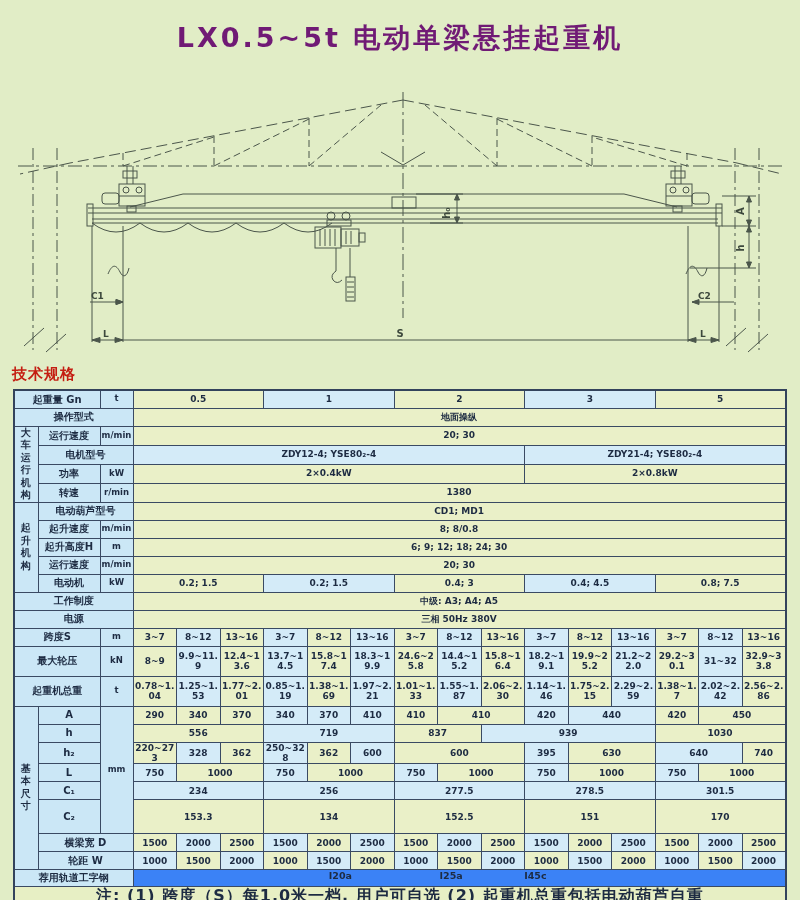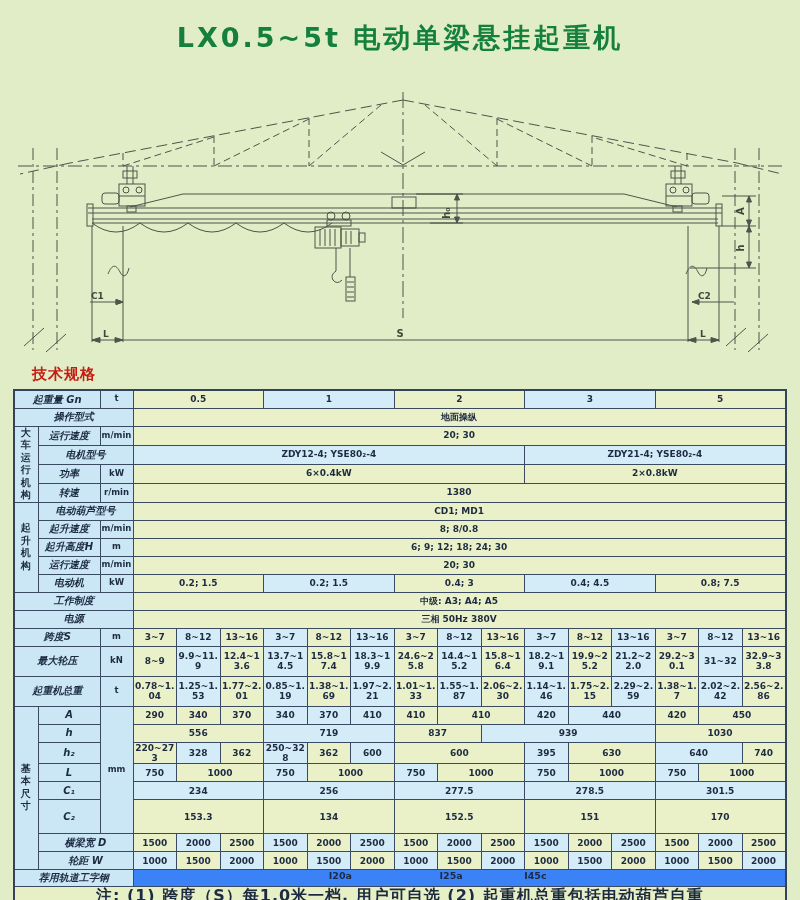--- a/index.html
+++ b/index.html
@@ -4,40 +4,40 @@
 <style>
   html,body{margin:0;padding:0;}
   body{
     width:800px;height:900px;position:relative;overflow:hidden;
     background:#e1edc6;
     font-family:"DejaVu Sans","Liberation Sans",sans-serif;
     color:#1d2b42;
   }
   .title{
     position:absolute;top:20px;left:0;width:800px;text-align:center;
-    font-size:27px;font-weight:bold;color:#15803d;letter-spacing:3px;
+    font-size:27px;font-weight:bold;color:#701a75;letter-spacing:3px;
     font-family:"DejaVu Sans","Liberation Sans",sans-serif;
   }
   #crane-svg{position:absolute;top:0;left:0;}
   .section-heading{
-    position:absolute;top:365px;left:32px;
+    position:absolute;top:365px;left:12px;
     font-size:15px;font-weight:bold;color:#c41e12;letter-spacing:1px;
   }
   table.spec{
     position:absolute;top:389px;left:13px;
     border-collapse:collapse;table-layout:fixed;width:773px;
     border:2px solid #33435c;
     font-size:9px;font-weight:bold;line-height:1.15;
   }
   table.spec td{
     border:1px solid #3a4a63;text-align:center;vertical-align:middle;
     padding:0 1px;overflow:hidden;word-break:break-all;
   }
   td.cg{background:#cbe7f6;font-size:10px;letter-spacing:1px;line-height:1.25;padding:0 2px;}
-  td.ch{background:#cbe7f6;font-size:10px;font-style:italic;}
+  td.ch{background:#cbe7f6;font-size:10px;}
   td.cu{background:#cbe7f6;font-size:8.5px;}
   td.cG{background:#eaf0c8;}
   td.cB{background:#d4ebf8;}
   td.cR{background:#3b82f6;position:relative;text-align:left;}
   td.cR .rail{position:absolute;top:1px;font-size:9.5px;}
   td.cR .rail0{left:30%;}
   td.cR .rail1{left:47%;}
   td.cR .rail2{left:60%;}
   td.cN{background:#e7efc4;text-align:left;font-size:16px;padding:2px 4px;letter-spacing:1px;}
 </style>
@@ -191,21 +191,21 @@
         <td class="cG" colspan="15">20;  30</td>
       </tr>
       <tr style="height: 18px; padding-left: 10px;">
         <td class="ch" colspan="2">电机型号</td>
         <td class="cB" colspan="9">ZDY12-4;  YSE80₂-4</td>
         <td class="cB" colspan="6">ZDY21-4;  YSE80₂-4</td>
       </tr>
       <tr style="height: 18px;">
         <td class="ch">功率</td>
         <td class="cu">kW</td>
-        <td class="cG" colspan="9">6×0.4kW</td>
+        <td class="cG" colspan="9">2×0.4kW</td>
         <td class="cG" colspan="6">2×0.8kW</td>
       </tr>
       <tr style="height: 18px;">
         <td class="ch">转速</td>
         <td class="cu">r/min</td>
         <td class="cG" colspan="15">1380</td>
       </tr>
       <tr style="height: 18px;">
         <td class="cg" rowspan="5">起升机构</td>
         <td class="ch" colspan="2">电动葫芦型号</td>

